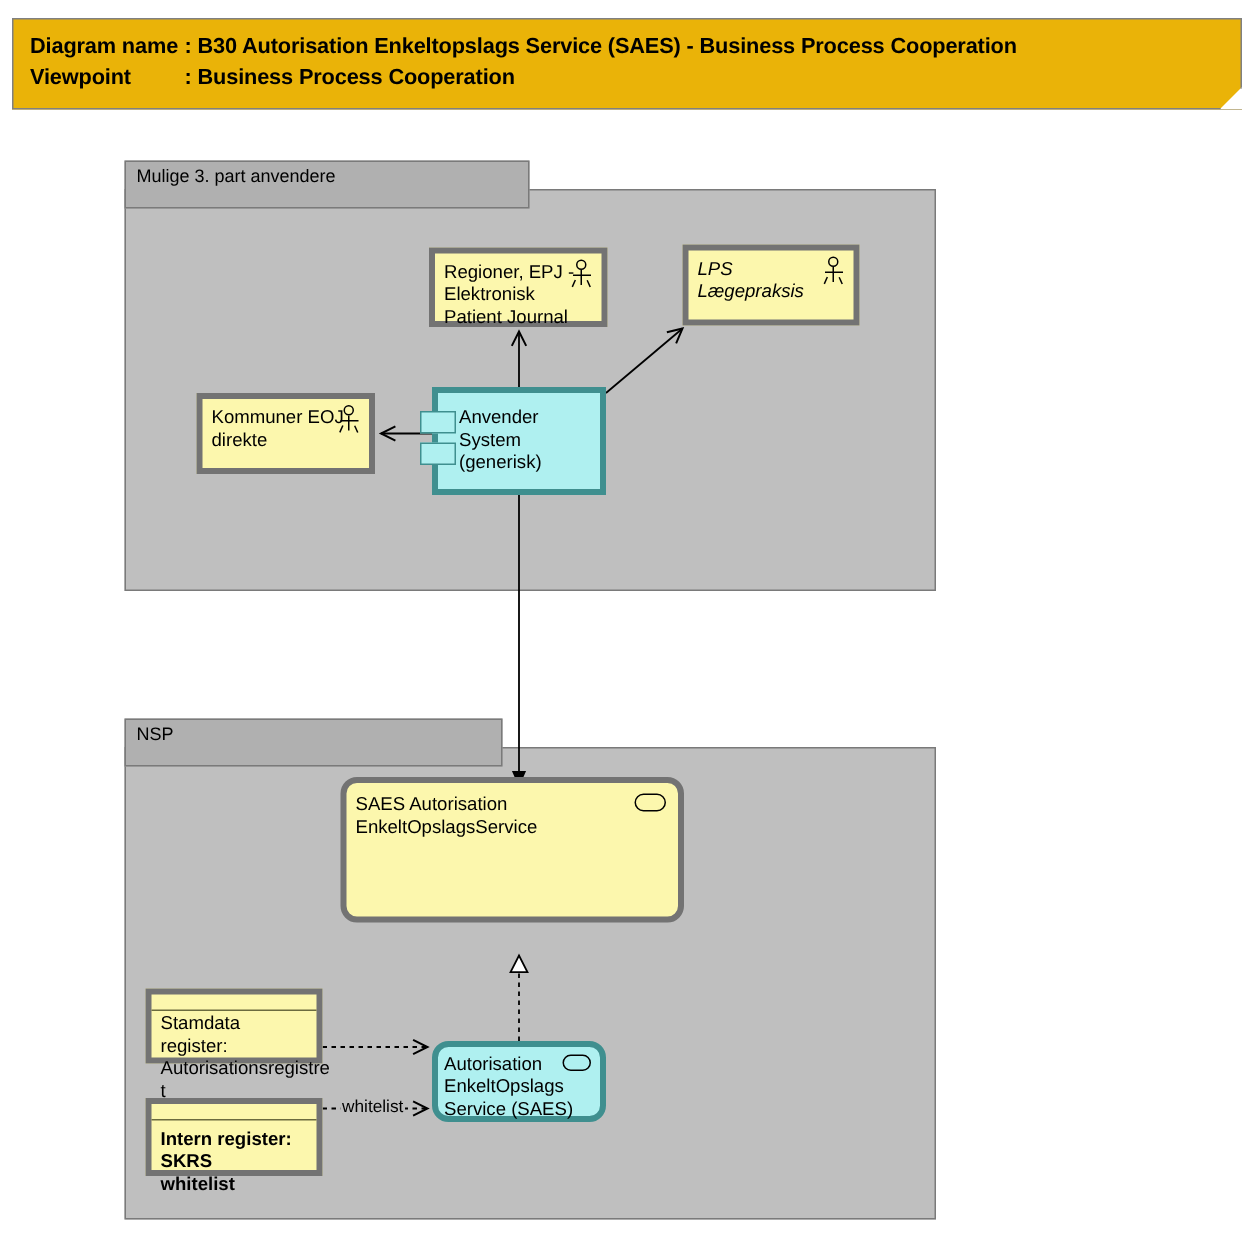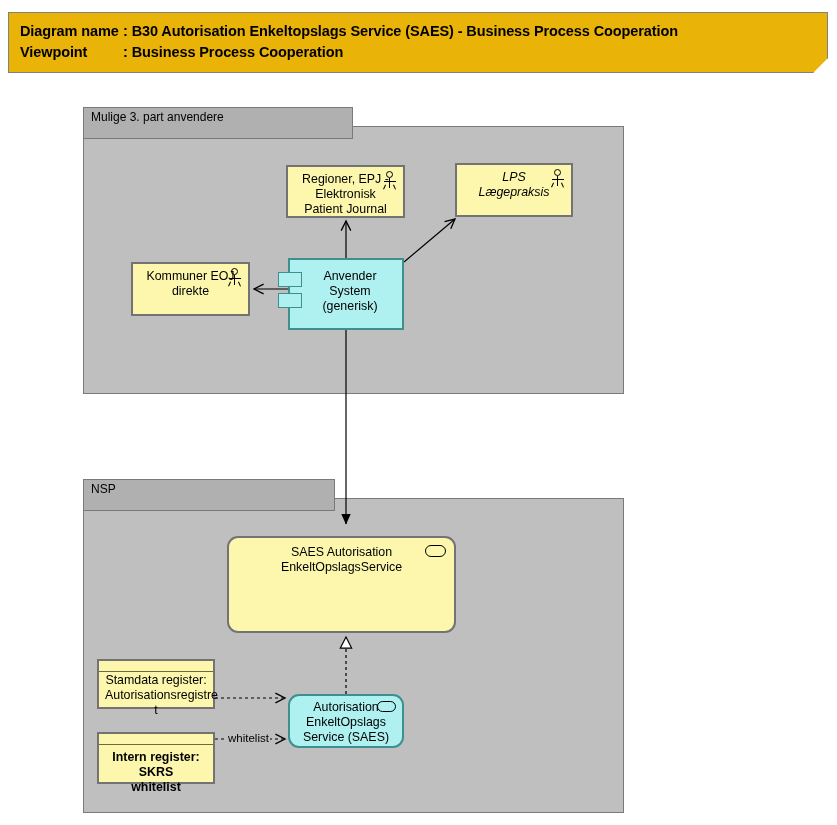--- a/index.html
+++ b/index.html
@@ -51,23 +51,23 @@
   }
 
   #group-users{left:83px;top:107px;width:541px;height:287px;}
   #group-users .tab{width:270px;}
   #group-nsp{left:83px;top:479px;width:541px;height:334px;}
   #group-nsp .tab{width:252px;}
 
   
   .node{
     position:absolute;box-sizing:border-box;
-    border:2px solid #737373;
+    border:4px solid #737373;
     background:#fcf7ad;
-    font-size:12.4px;line-height:15px;text-align:center;
+    font-size:12.4px;line-height:15px;
     z-index:5;
   }
   .node.cyan{background:#aff0f0;border-color:#3f8f8f;}
   .node .txt{
     position:absolute;left:0;right:0;top:5px;padding:0 6px;
     box-sizing:border-box;white-space:pre-line;
   }
 
   
   .actor{position:absolute;right:7px;top:4px;width:13px;height:18px;}
@@ -218,21 +218,21 @@
 
   <div class="node cyan" style="left:288px;top:258px;width:116px;height:72px;z-index:6;">
     <div class="txt" style="top:9px;padding-left:14px;">Anvender System
 (generisk)</div>
     <div class="comp-icon">
       <b class="p1"></b>
         <b class="p2"></b>
     </div>
   </div>
 
-  <div class="node rounded" style="left:227px;top:536px;width:229px;height:97px;">
+  <div class="node rounded" style="left:227px;top:518px;width:229px;height:97px;">
     <div class="txt" style="top:7px;">SAES Autorisation
 EnkeltOpslagsService</div>
     <div class="oval"></div>
   </div>
 
   <div class="node cyan rounded" style="left:288px;top:694px;width:116px;height:54px;">
     <div class="txt" style="top:4px;padding:0 4px;">Autorisation
 EnkeltOpslags
 Service (SAES)</div>
     <div class="oval" style="right:6px;top:5px;width:17px;height:9px;"></div>

